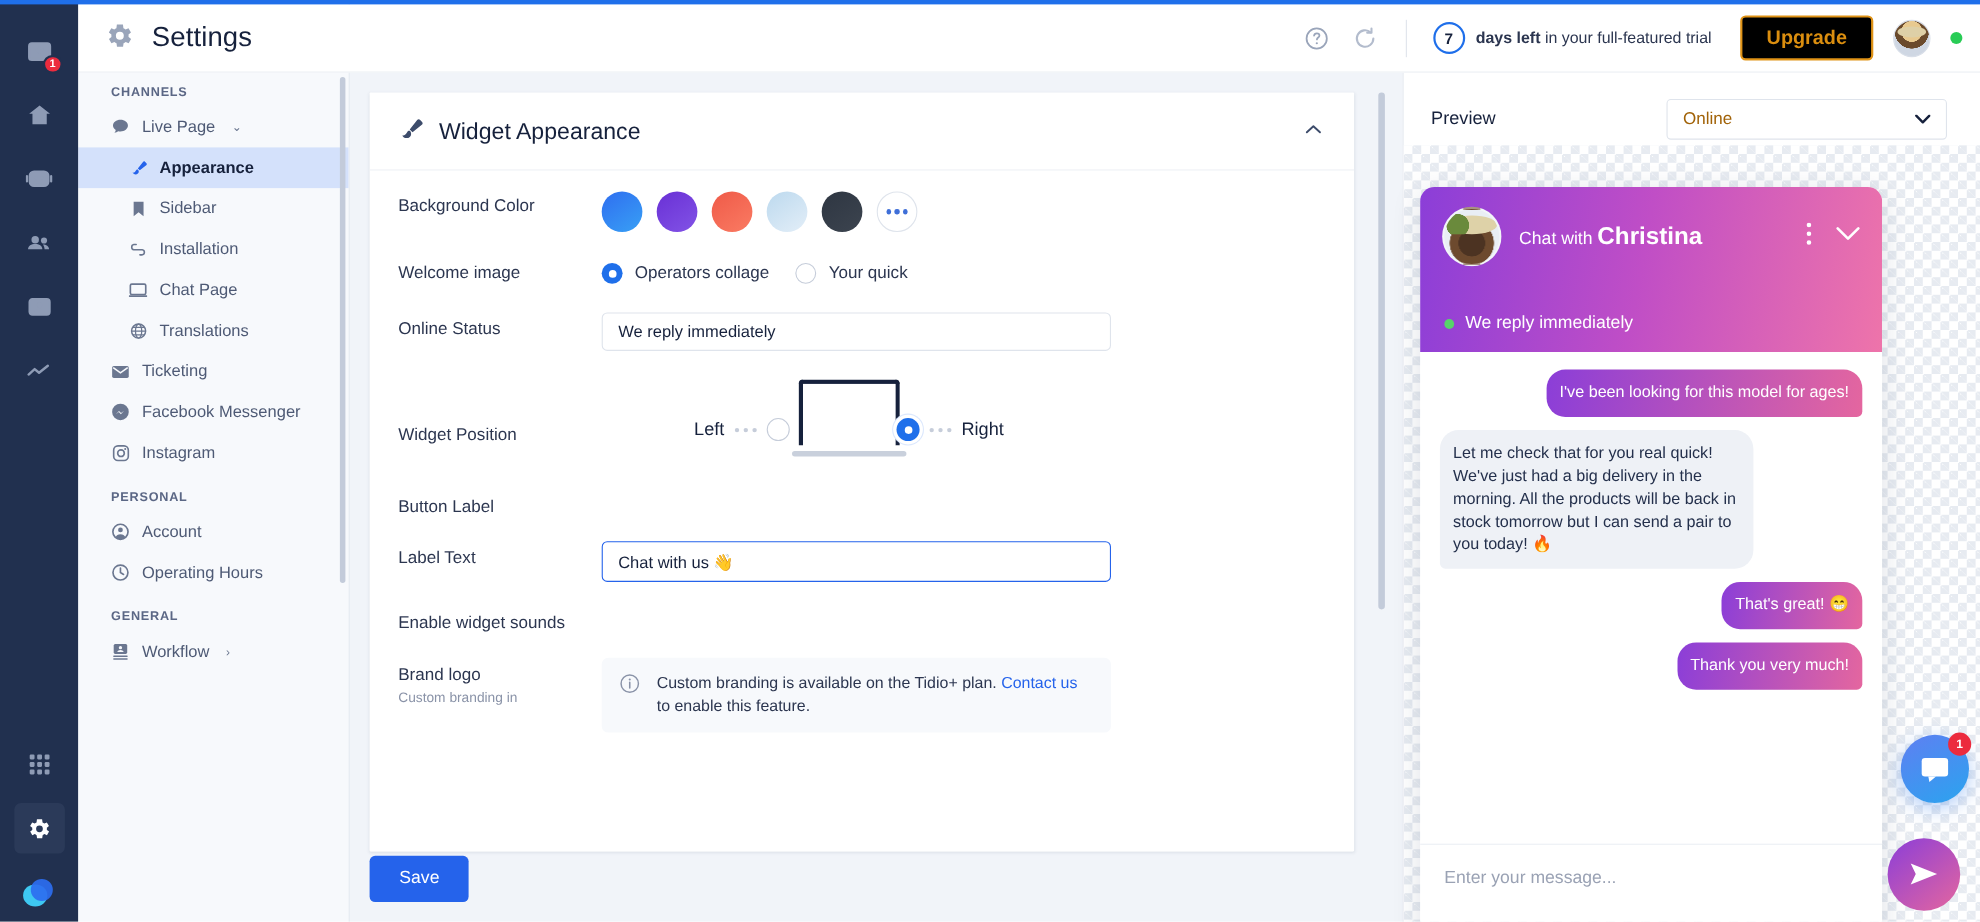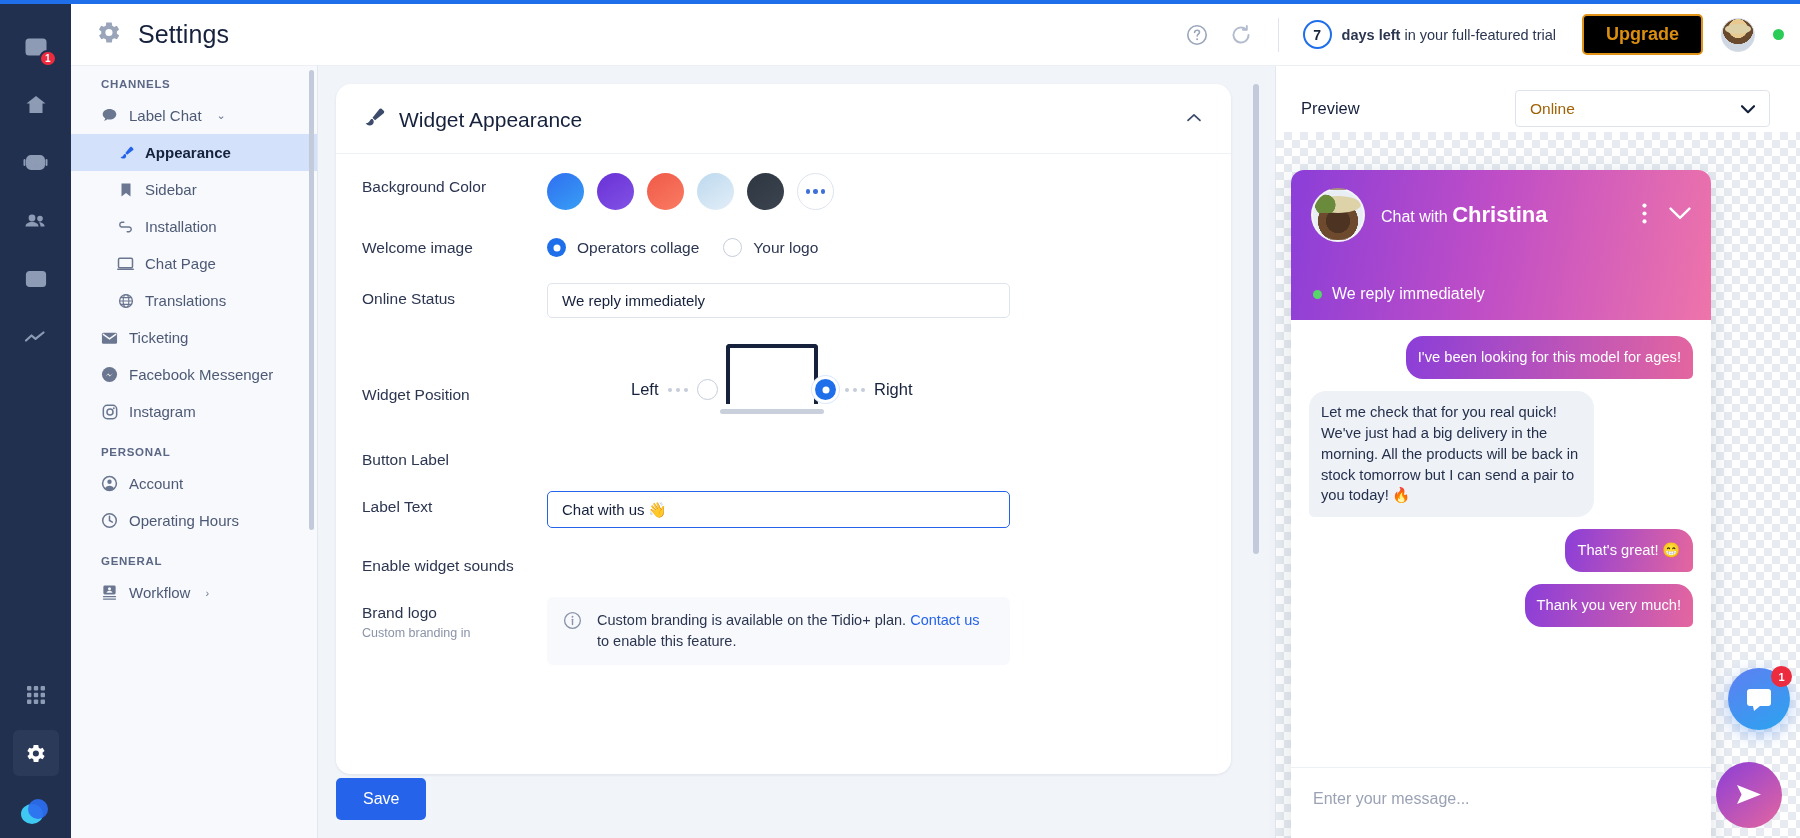--- a/index.html
+++ b/index.html
@@ -120,21 +120,21 @@
   .work {
     position: absolute; left: 318px; top: 66px;
     width: 1482px; height: 772px; background: #f1f4f9;
     display: flex;
   }
   .settings-pane {
     width: 957px; flex: 0 0 957px; position: relative;
     padding: 18px 24px 0 18px;
   }
   .card {
-    background: #fff; border-radius: 15px; width: 895px;
+    background: #fff; border-radius: 1px; width: 895px;
     box-shadow: 0 1px 3px rgba(24,39,75,.09);
     position: relative; height: 690px; overflow: hidden;
   }
   .card-head {
     display: flex; align-items: center; gap: 14px;
     padding: 22px 26px 20px 26px; border-bottom: 1px solid #eef1f6;
   }
   .card-head .ct { font-size: 21px; color: #16213c; }
   .card-head .collapse { margin-left: auto; cursor: pointer; }
 
@@ -416,21 +416,21 @@
   <div class="navcol">
 
     <div class="nav-section first">CHANNELS</div>
 
     <div class="nav-item">
       <span class="ni">
           <svg width="17" height="17" viewBox="0 0 18 18">
             <path class="fillc" d="M9 2C5 2 1.8 4.5 1.8 7.6c0 1.8 1 3.3 2.7 4.3-.1.9-.6 1.9-1.3 2.6 1.4-.2 2.7-.8 3.6-1.5.7.2 1.4.3 2.2.3 4 0 7.2-2.5 7.2-5.7S13 2 9 2z"></path>
           </svg>
         </span>
-      <span>Label Chat</span>
+      <span>Live Page</span>
       <span class="chev-small">⌄</span>
     </div>
 
     <div class="nav-item sub selected">
       <span class="ni">
           <svg width="16" height="16" viewBox="0 0 18 18">
             <path d="M15.5 2.3c-.6-.6-1.5-.5-2 .2L8.2 9.1l2 2 6.6-5.3c.7-.5.8-1.5.2-2l-1.5-1.5z" fill="#2563eb"></path>
             <path d="M7.3 10.1c-1 .7-1.3 2-2.4 2.9-.6.5-1.4.6-2 .4.5 1.1 1.6 1.9 3 1.9 1.9 0 3.3-1.3 3.3-3 0-.9-.4-1.7-1-2.2h-.9z" fill="#2563eb"></path>
           </svg>
         </span>
@@ -629,21 +629,21 @@
               <span>Welcome image</span>
             </div>
             <div class="row-ctl">
               <div class="radios">
                 <span class="radio">
                   <span class="rb on"></span>
                   <span>Operators collage</span>
                 </span>
                 <span class="radio">
                   <span class="rb"></span>
-                  <span>Your logo</span>
+                  <span>Your quick</span>
                 </span>
               </div>
             </div>
           </div>
 
           <div class="row" style="padding-top:26px">
             <div class="row-label">Online Status</div>
             <div class="row-ctl">
               <input class="tinput" value="We reply immediately" style="">
             </div>

